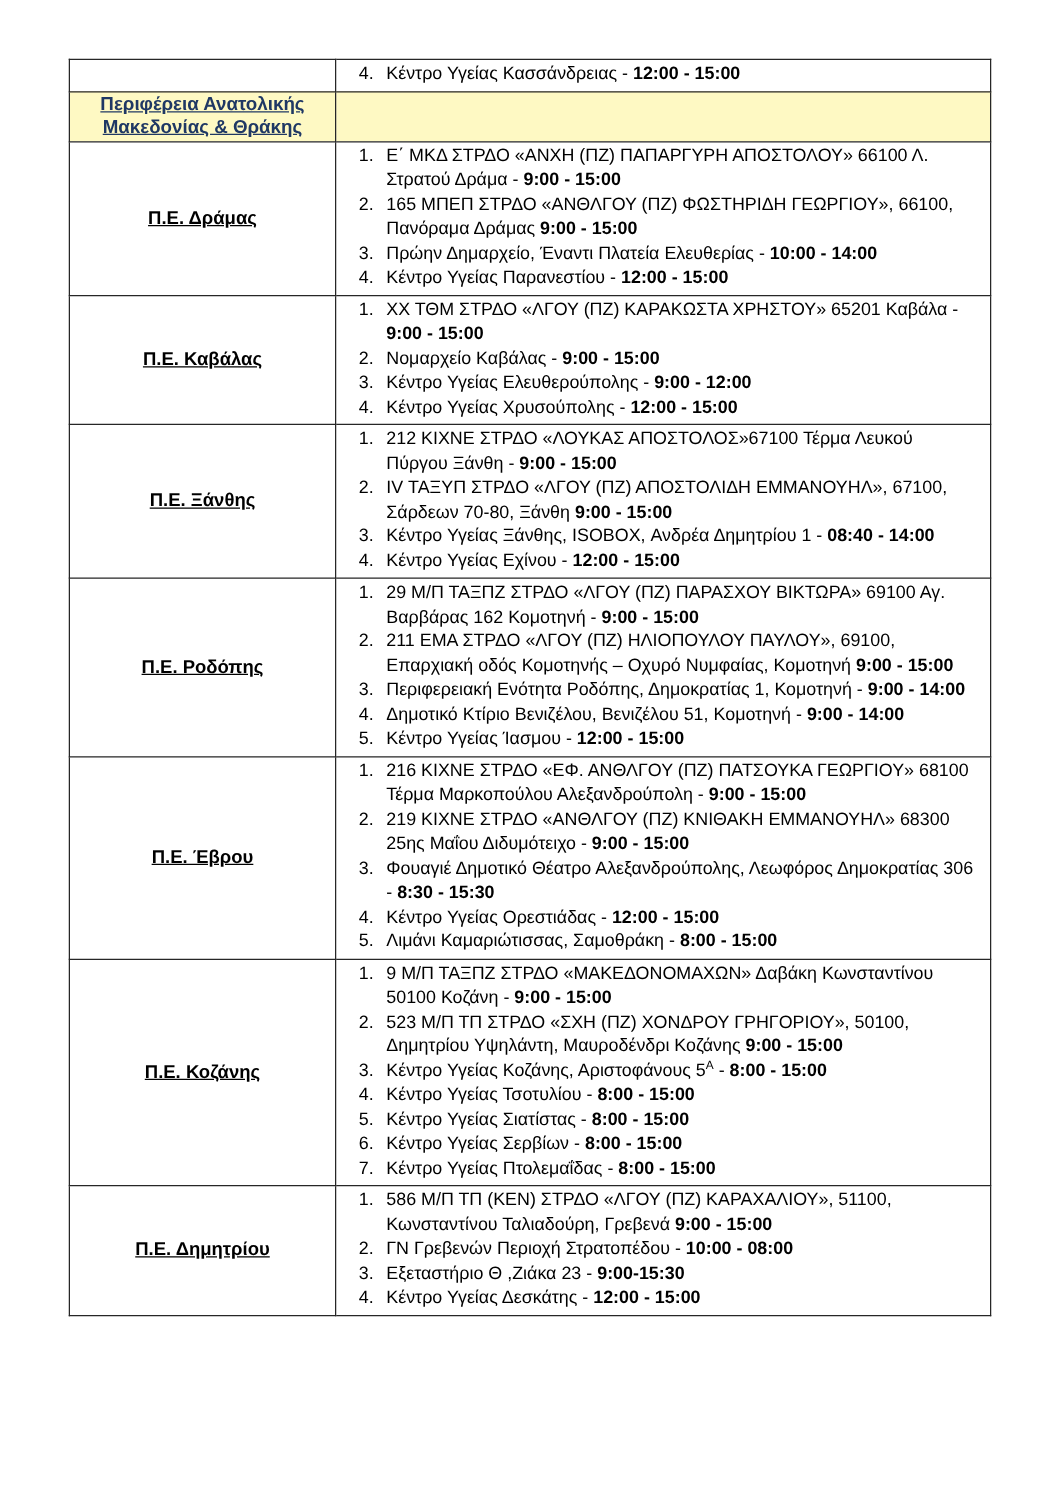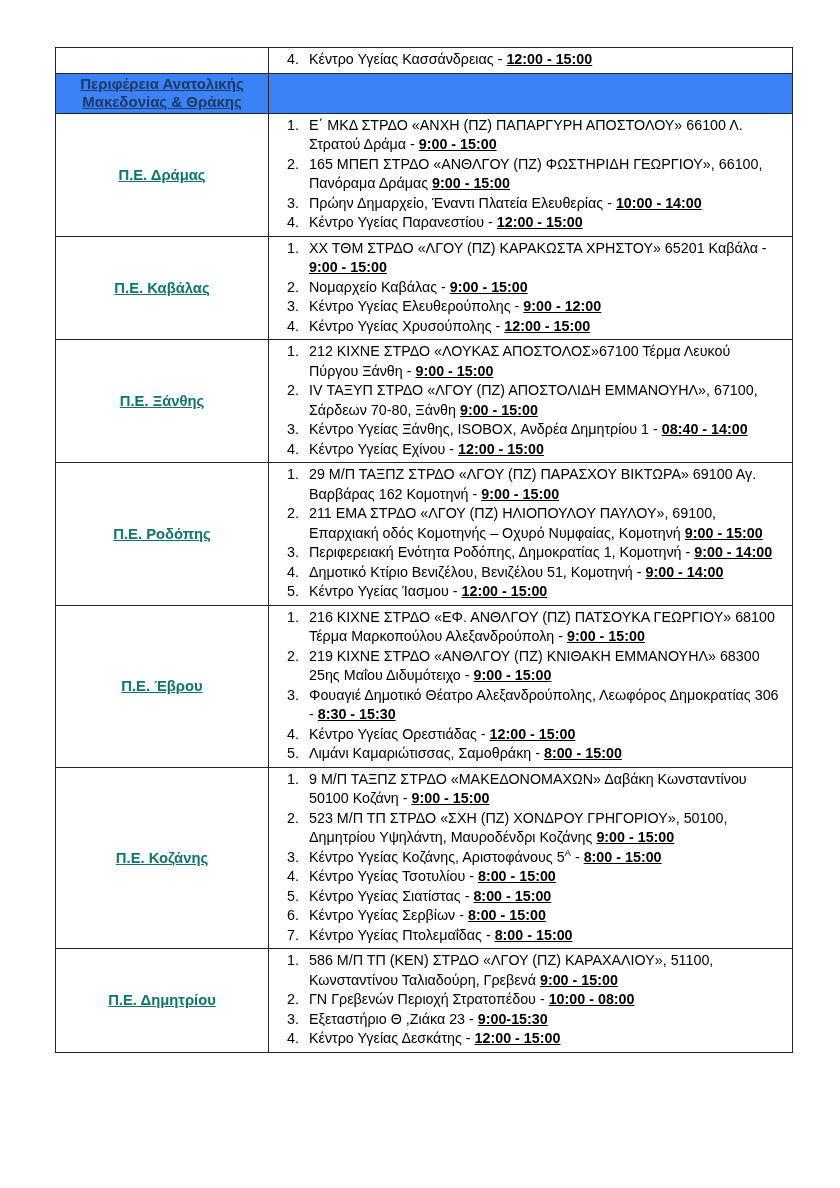--- a/index.html
+++ b/index.html
@@ -20,48 +20,48 @@
   table.sched td {
     border: 1.5px solid #262626;
     vertical-align: middle;
   }
   .region-cell {
     text-align: center;
     vertical-align: middle;
     padding: 2px 4px;
   }
   .region-link {
-    color: #0f766e;
+    color: #000000;
     font-weight: bold;
     font-size: 14.8px;
     text-decoration: underline;
     cursor: pointer;
     margin-top: 20px;
   }
-  tr.header-row td { background: #3b82f6; }
+  tr.header-row td { background: #fef9c3; }
   td.header-cell {
     text-align: center;
     padding: 1px 4px;
   }
   td.header-cell div {
     color: #1F3864;
     font-weight: bold;
     font-size: 15px;
     line-height: 18.5px;
     text-decoration: underline;
   }
   td.items-cell {
     padding: 2px 12px 3px 18px;
     font-size: 14.3px;
     line-height: 19.5px;
     vertical-align: middle;
   }
   .item { position: relative; padding-left: 22px; }
   .item .num { position: absolute; left: 0; top: 0; }
-  .time { font-weight: bold; text-decoration: underline; }
+  .time { font-weight: bold; }
   .item sup { font-size: 9.5px; line-height: 0; vertical-align: super; }
 </style>
 </head>
 <body>
 
 <div class="page">
   <table class="sched">
     <colgroup>
       <col style="width:213px">
       <col style="width:524px">

